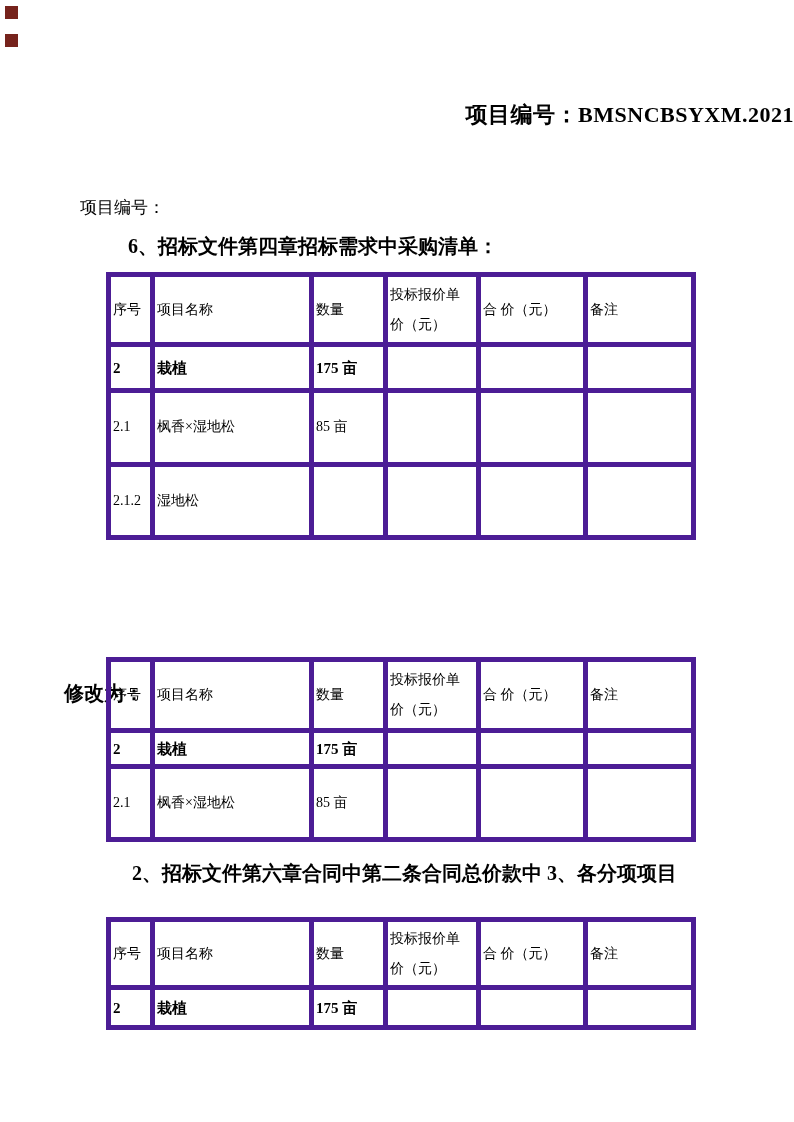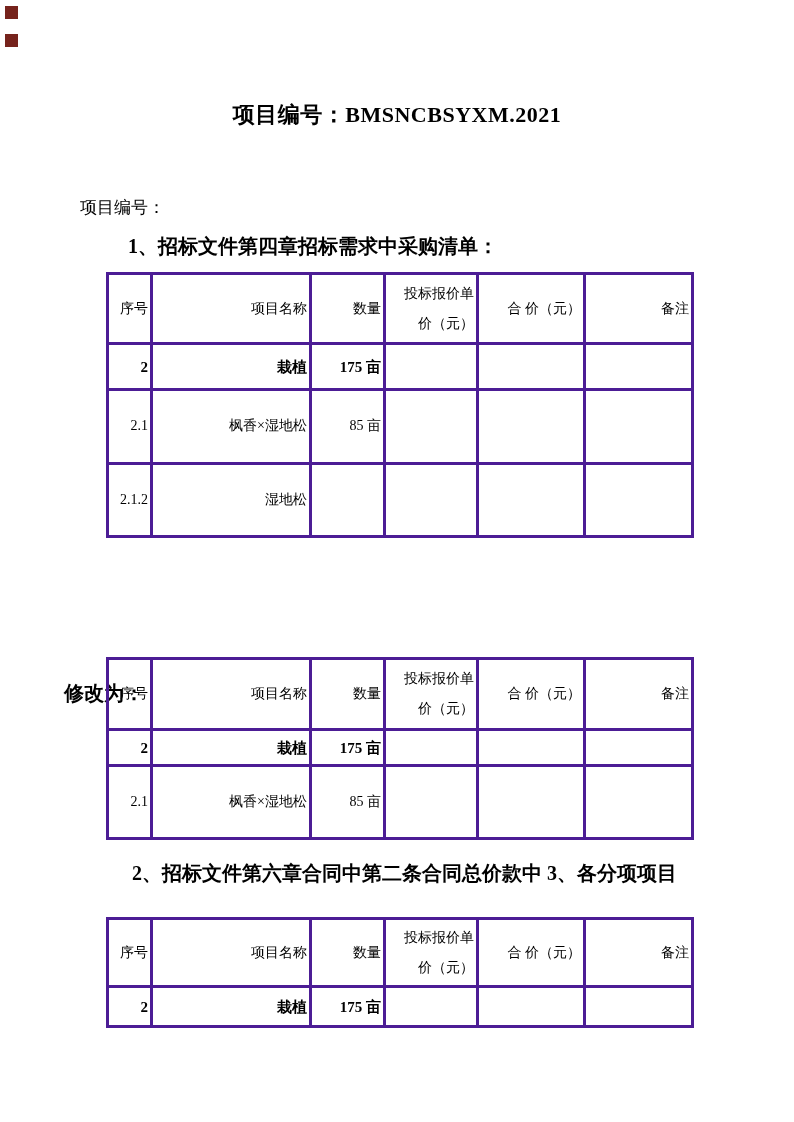--- a/index.html
+++ b/index.html
@@ -11,44 +11,44 @@
     font-family:"Liberation Serif","DejaVu Serif",serif;
     color:#000;
     overflow:hidden;
   }
   .corner-mark { position:absolute; left:5px; width:13px; height:13px; }
   .corner-mark.m1 { top:6px; }
   .corner-mark.m2 { top:34px; }
 
   .doc-title {
     position:absolute; top:100px; left:0; width:100%;
-    text-align:center; font-size:22px; font-weight:bold;
+    text-align:right; font-size:22px; font-weight:bold;
     letter-spacing:0.5px;
   }
   .salutation { position:absolute; top:196px; left:80px; font-size:17px; }
   .section-heading { position:absolute; font-size:20px; font-weight:bold; }
   .h-sec1 { top:233px; left:128px; }
   .modified-label { top:648px; left:64px;margin-top:32px; }
   .h-sec2 { top:856px; left:64px; width:664px; line-height:35px; }
   .h-sec2 .line1 { display:block; text-indent:68px; }
   .h-sec2 .line2 { display:block; }
 
   .tbl-wrap { position:absolute; left:106px; }
   .t1 { top:272px; }
   .t2 { top:657px; }
   .t3 { top:917px; }
 
   table.doc-table {
     border-collapse:collapse; table-layout:fixed;
     width:585px; border:2px solid #000;
   }
   table.doc-table th, table.doc-table td {
-    border:3px solid #4c1d95;
+    border:5px solid #4c1d95;
     padding:0 2px;
-    text-align:right; vertical-align:middle;
+    text-align:left; vertical-align:middle;
     font-size:14px; font-weight:normal; line-height:1.6;
     overflow:hidden;
   }
   col.c-seq  { width:44px; }
   col.c-name { width:159px; }
   col.c-qty  { width:74px; }
   col.c-up   { width:93px; }
   col.c-tot  { width:107px; }
   col.c-rem  { width:108px; }
 
@@ -68,21 +68,21 @@
 
 <div class="page">
 
   <div class="corner-mark m1" style="background:#76231c"></div>
   <div class="corner-mark m2" style="background:#76231c"></div>
 
   <div class="doc-title">项目编号：BMSNCBSYXM.2021</div>
 
   <div class="salutation">项目编号：</div>
 
-  <div class="section-heading h-sec1">1、招标文件第四章招标需求中采购清单：</div>
+  <div class="section-heading h-sec1">6、招标文件第四章招标需求中采购清单：</div>
 
   <div class="tbl-wrap t1">
     <table class="doc-table">
       <colgroup>
         <col class="c-seq">
           <col class="c-name">
           <col class="c-qty">
         <col class="c-up">
           <col class="c-tot">
           <col class="c-rem">

